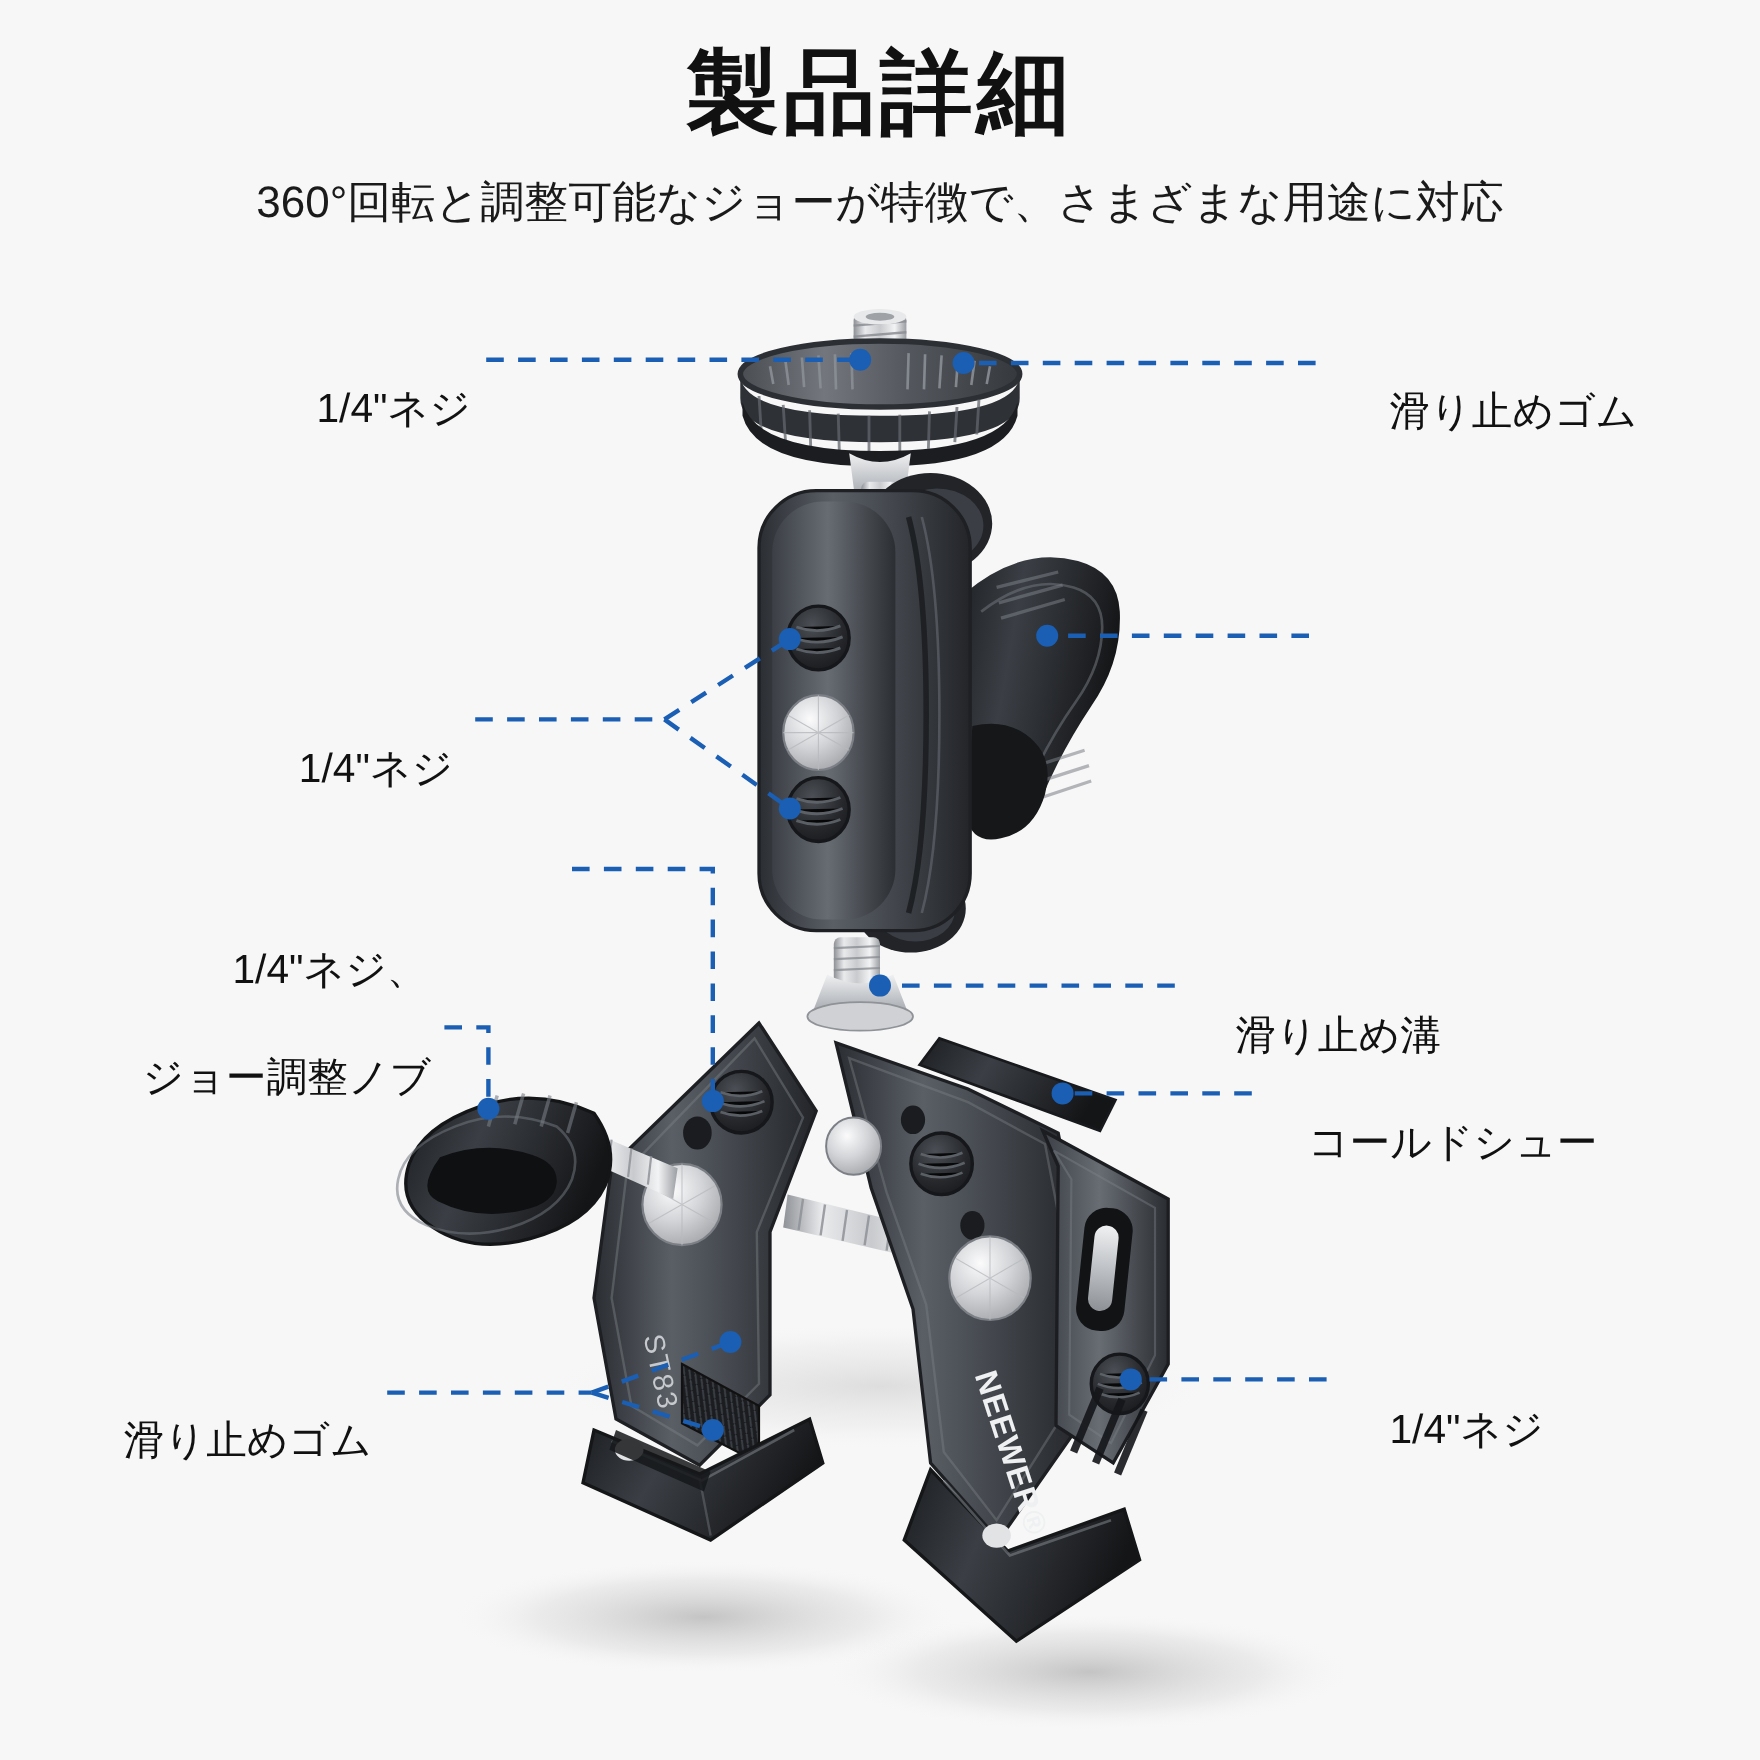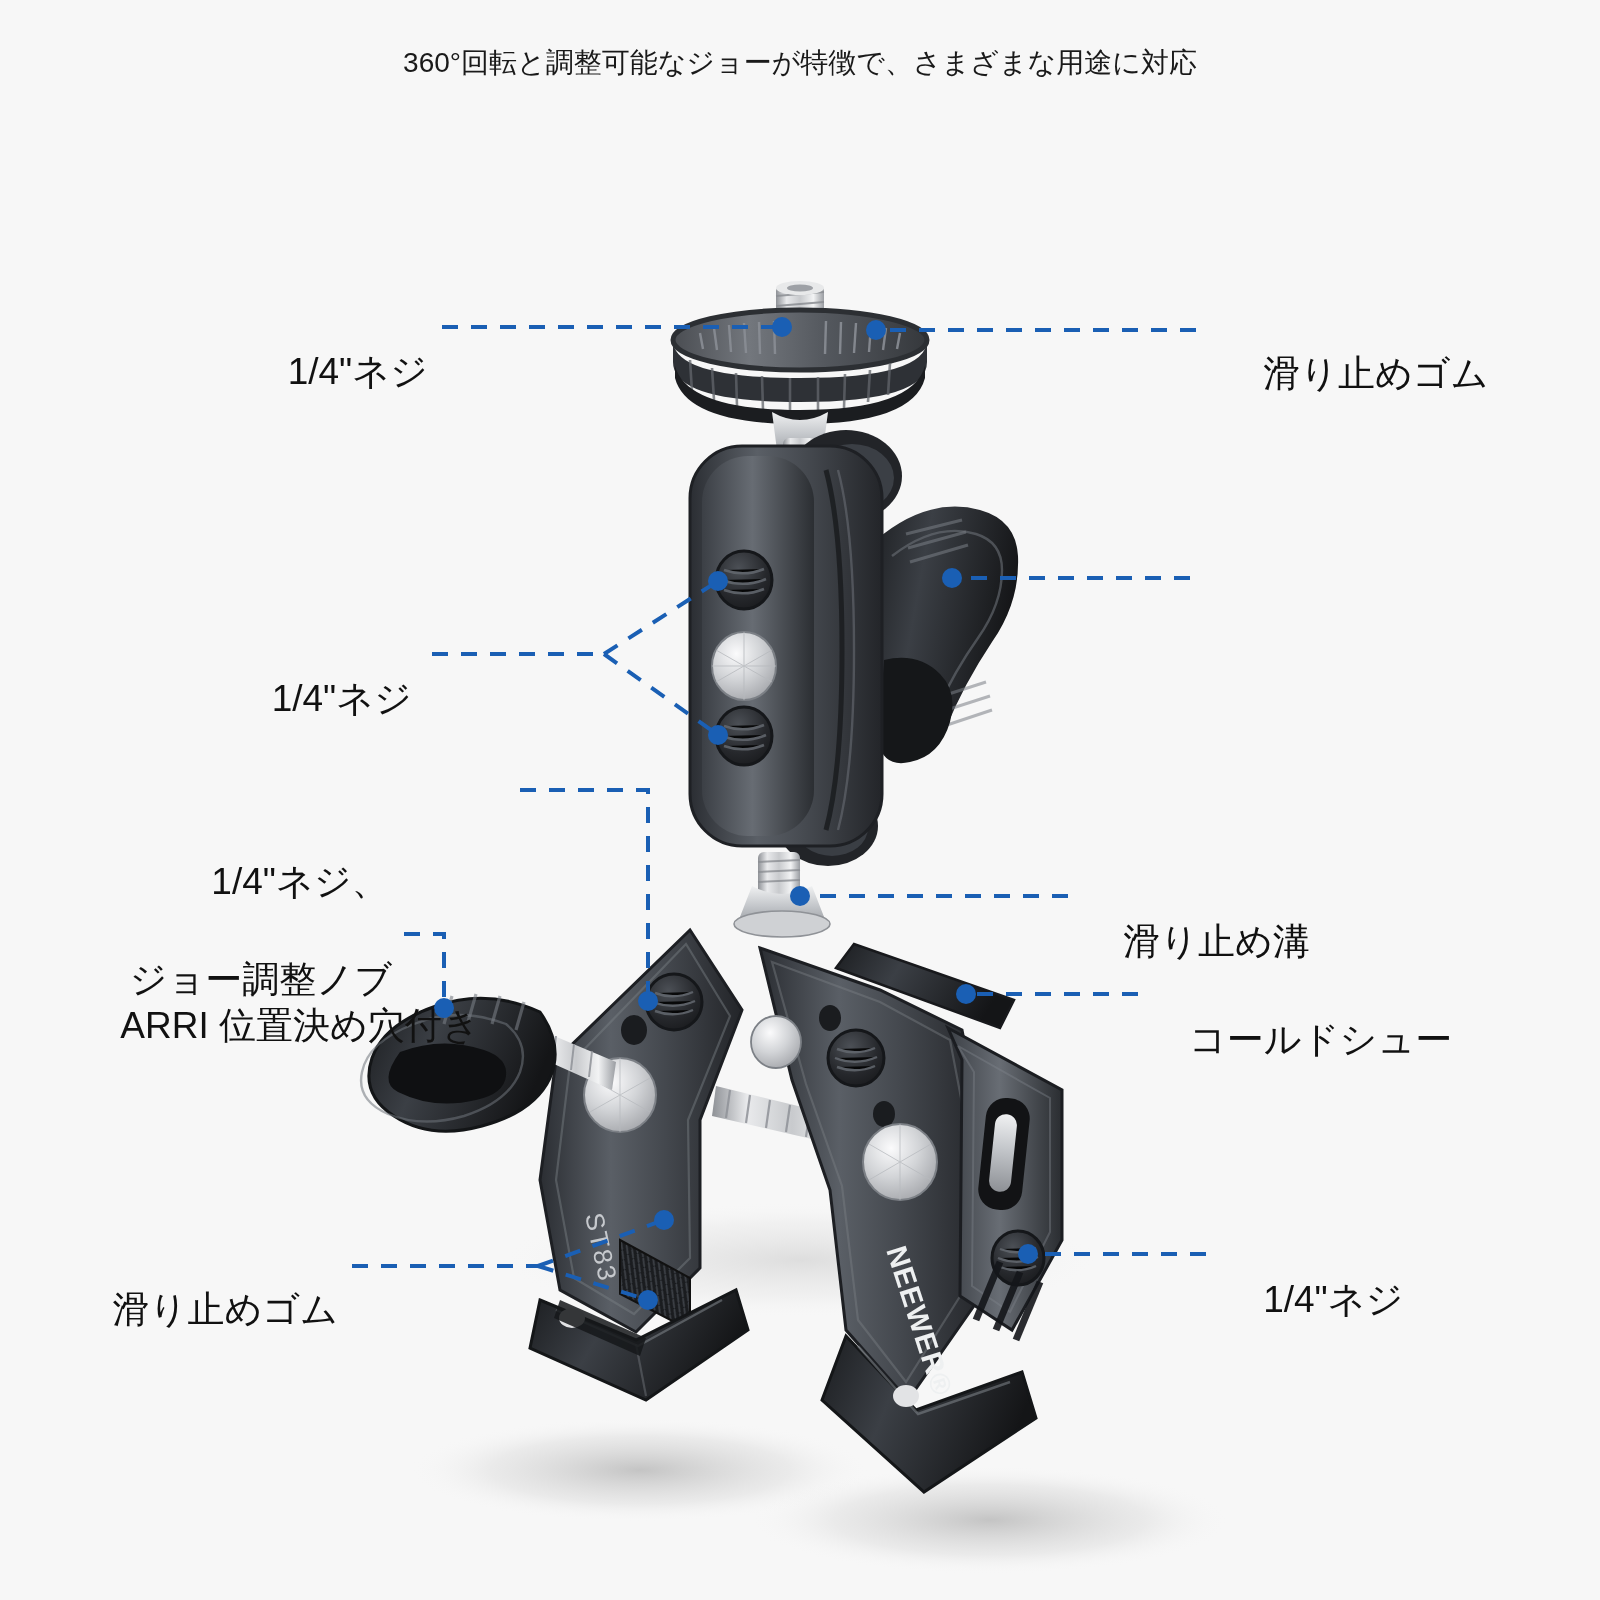--- a/index.html
+++ b/index.html
@@ -19,25 +19,25 @@
   #header { position: absolute; top: 0; left: 0; width: 1600px; text-align: center; }
   #title {
     font-size: 84px;
     font-weight: 700;
     color: #111;
     letter-spacing: 4px;
     line-height: 1.0;
     margin-top: 42px;
   }
   #subtitle {
-    font-size: 28px;
+    font-size: 40px;
     font-weight: 400;
     color: #1a1a1a;
     letter-spacing: 0px;
-    margin-top: 44px;
+    margin-top: 30px;
   }
 
   
   .label {
     position: absolute;
     font-size: 37px;
     color: #111;
     white-space: pre;
     line-height: 1.30;
   }
@@ -51,20 +51,21 @@
   
   #product { position: absolute; top: 0; left: 0; width: 1600px; height: 1600px; }
   #product svg { display: block; }
 </style>
 </head>
 <body>
 
 <div id="page">
 
   <div id="header">
+    <div id="title">製品詳細</div>
     <div id="subtitle">360°回転と調整可能なジョーが特徴で、さまざまな用途に対応</div>
   </div>
 
   <div id="product">
     <svg width="1600" height="1600" viewBox="0 0 1600 1600" xmlns="http://www.w3.org/2000/svg">
       <defs>
         <linearGradient id="gDarkV" x1="0" y1="0" x2="1" y2="0">
           <stop offset="0%" stop-color="#2b2e33"></stop>
           <stop offset="35%" stop-color="#5a5f66"></stop>
           <stop offset="62%" stop-color="#44484e"></stop>
@@ -458,21 +459,20 @@
     <span>滑り止めゴム</span>
   </div>
 
 
   <div class="label r" style="right:1188px; top:627px;">
     <span>1/4"ネジ</span>
   </div>
 
   <div class="label c" style="left:100px; top:762px; width:400px;">
     <div>1/4"ネジ、</div>
-    <div>ARRI 位置決め穴付き</div>
   </div>
 
   <div class="label r" style="right:1208px; top:908px;">
     <span>ジョー調整ノブ</span>
   </div>
 
   <div class="label l" style="left:1082px; top:870px;">
     <span>滑り止め溝</span>
   </div>
 

